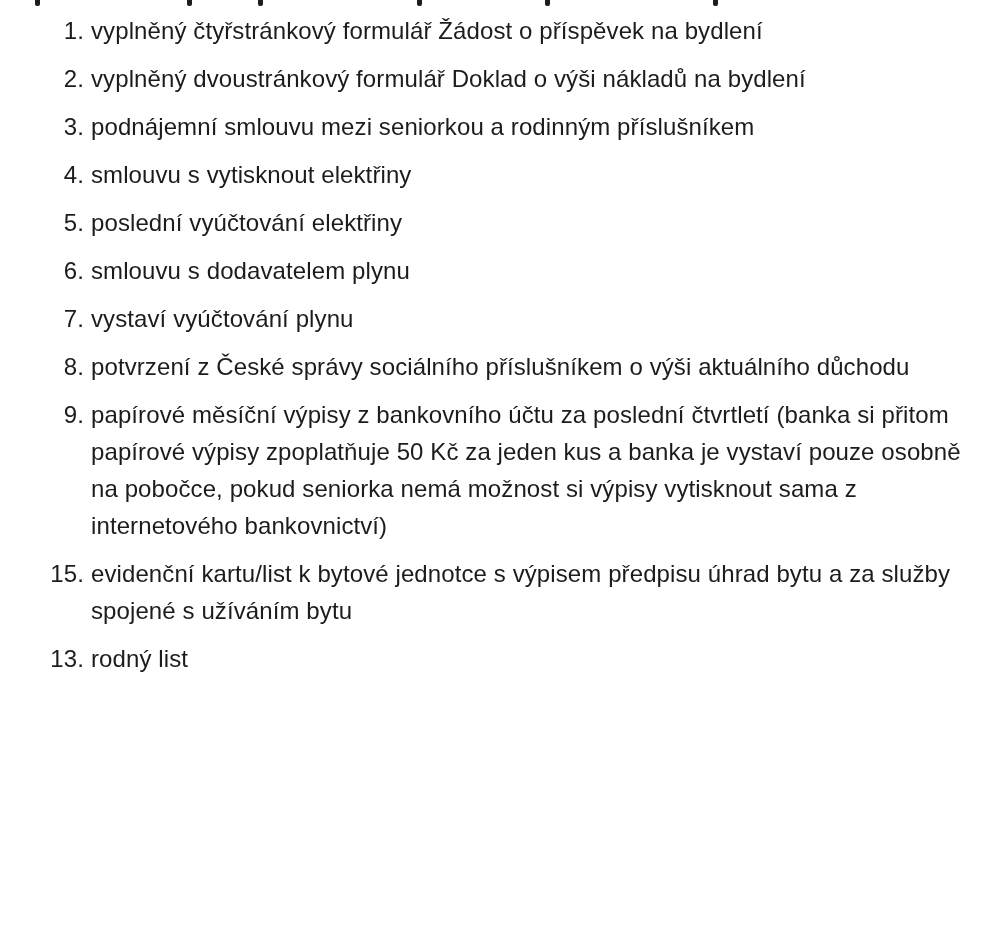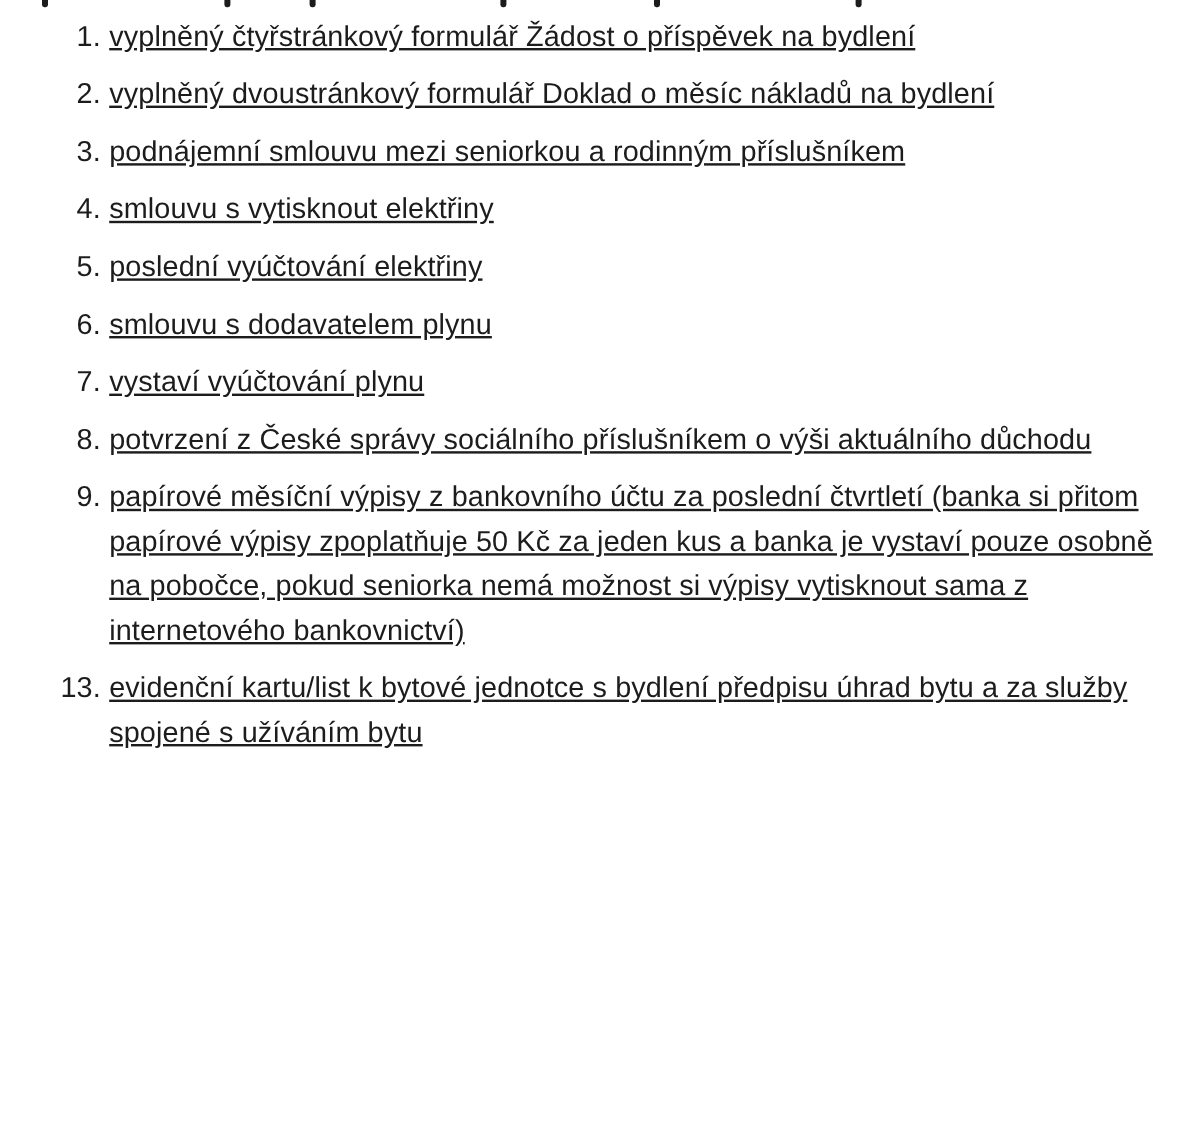--- a/index.html
+++ b/index.html
@@ -56,21 +56,20 @@
   .doc-list .num {
     flex: none;
     width: 84px;
     padding-right: 7px;
     text-align: right;
     white-space: nowrap;
   }
   .doc-list .txt {
     flex: 1;
     max-width: 880px;
-    text-decoration: underline;
   }
 </style>
 </head>
 <body>
 
 <div class="page">
 
   <div class="top-clip">
       <span class="frag" style="left: 35px;"></span>
       <span class="frag" style="left: 187px;"></span>
@@ -80,21 +79,21 @@
       <span class="frag" style="left: 713px;"></span>
     </div>
 
   <ol class="doc-list">
     <li>
       <span class="num">1.</span>
       <span class="txt">vyplněný čtyřstránkový formulář Žádost o příspěvek na bydlení</span>
     </li>
     <li>
       <span class="num">2.</span>
-      <span class="txt">vyplněný dvoustránkový formulář Doklad o měsíc nákladů na bydlení</span>
+      <span class="txt">vyplněný dvoustránkový formulář Doklad o výši nákladů na bydlení</span>
     </li>
     <li>
       <span class="num">3.</span>
       <span class="txt">podnájemní smlouvu mezi seniorkou a rodinným příslušníkem</span>
     </li>
     <li>
       <span class="num">4.</span>
       <span class="txt">smlouvu s vytisknout elektřiny</span>
     </li>
     <li>
@@ -111,18 +110,22 @@
     </li>
     <li>
       <span class="num">8.</span>
       <span class="txt">potvrzení z České správy sociálního příslušníkem o výši aktuálního důchodu</span>
     </li>
     <li>
       <span class="num">9.</span>
       <span class="txt">papírové měsíční výpisy z bankovního účtu za poslední čtvrtletí (banka si přitom papírové výpisy zpoplatňuje 50 Kč za jeden kus a banka je vystaví pouze osobně na pobočce, pokud seniorka nemá možnost si výpisy vytisknout sama z internetového bankovnictví)</span>
     </li>
     <li>
+      <span class="num">15.</span>
+      <span class="txt">evidenční kartu/list k bytové jednotce s výpisem předpisu úhrad bytu a za služby spojené s užíváním bytu</span>
+    </li>
+    <li>
       <span class="num">13.</span>
-      <span class="txt">evidenční kartu/list k bytové jednotce s bydlení předpisu úhrad bytu a za služby spojené s užíváním bytu</span>
+      <span class="txt">rodný list</span>
     </li>
   </ol>
 
 </div>
 
 </body></html>

